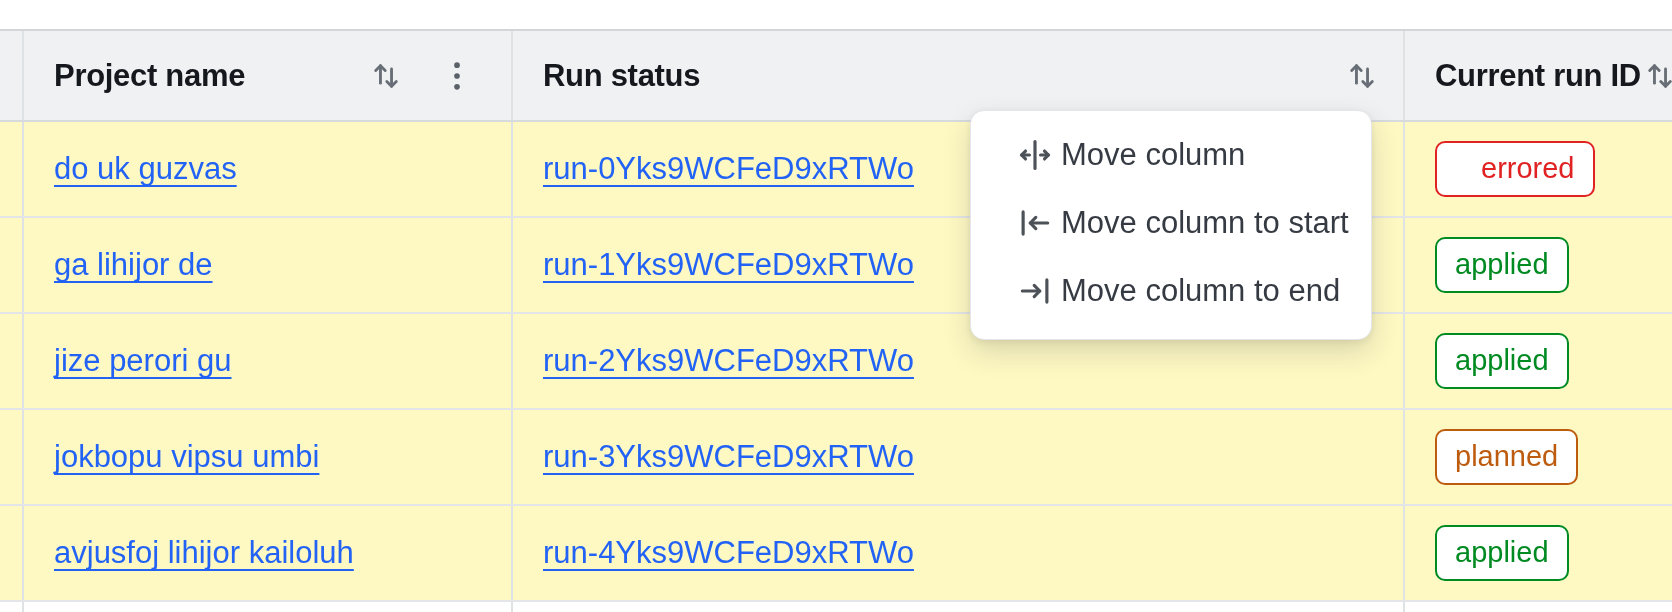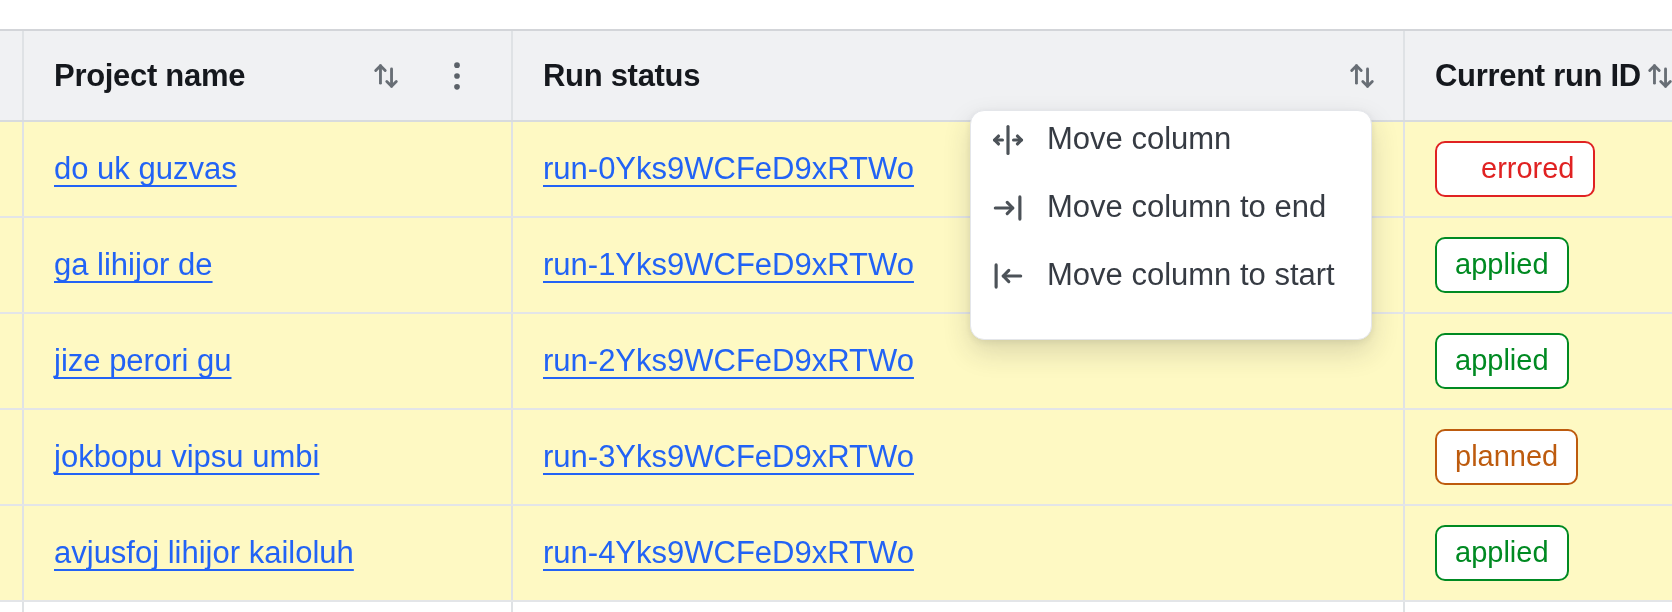--- a/index.html
+++ b/index.html
@@ -78,24 +78,24 @@
     left:970px; top:110px;
     width:402px;
     padding:10px 0 14px;
     background:#ffffff;
     border:1px solid #e4e6ea;
     border-radius:14px;
     box-shadow:0 12px 28px rgba(35,40,46,0.16), 0 2px 6px rgba(35,40,46,0.08);
     z-index:10;
   }
   .menu-item {
-    display:flex; align-items:flex-start;
+    display:flex; align-items:center;
     height:68px;
-    padding:0 18px;
-    gap:20px;
+    padding:0 45px;
+    gap:7px;
     cursor:pointer;
     font-size:31px;
     color:#363b43;
     white-space:nowrap;
   }
   .icon { display:flex; align-items:center; justify-content:center; }
 </style>
 </head>
 <body>
 
@@ -245,32 +245,32 @@
             <path d="M6 9.5 3.5 12 6 14.5"></path>
           <path d="M15.5 12h5"></path>
             <path d="M18 9.5 20.5 12 18 14.5"></path>
         </svg>
       </span>
       <span>Move column</span>
     </div>
     <div class="menu-item">
       <span class="icon">
         <svg width="38" height="38" viewBox="0 0 24 24" fill="none" stroke="#4c5258" stroke-width="2" stroke-linecap="round" stroke-linejoin="round">
+          <path d="M4.5 5v14"></path>
+          <path d="M20 12H9"></path>
+            <path d="M12.5 8.5 9 12l3.5 3.5"></path>
+        </svg>
+      </span>
+      <span>Move column to start</span>
+    </div>
+    <div class="menu-item">
+      <span class="icon">
+        <svg width="38" height="38" viewBox="0 0 24 24" fill="none" stroke="#4c5258" stroke-width="2" stroke-linecap="round" stroke-linejoin="round">
           <path d="M19.5 5v14"></path>
           <path d="M4 12h11"></path>
             <path d="M11.5 8.5 15 12l-3.5 3.5"></path>
         </svg>
       </span>
       <span>Move column to end</span>
     </div>
-    <div class="menu-item">
-      <span class="icon">
-        <svg width="38" height="38" viewBox="0 0 24 24" fill="none" stroke="#4c5258" stroke-width="2" stroke-linecap="round" stroke-linejoin="round">
-          <path d="M4.5 5v14"></path>
-          <path d="M20 12H9"></path>
-            <path d="M12.5 8.5 9 12l3.5 3.5"></path>
-        </svg>
-      </span>
-      <span>Move column to start</span>
-    </div>
   </div>
 
 </div>
 
 </body></html>

